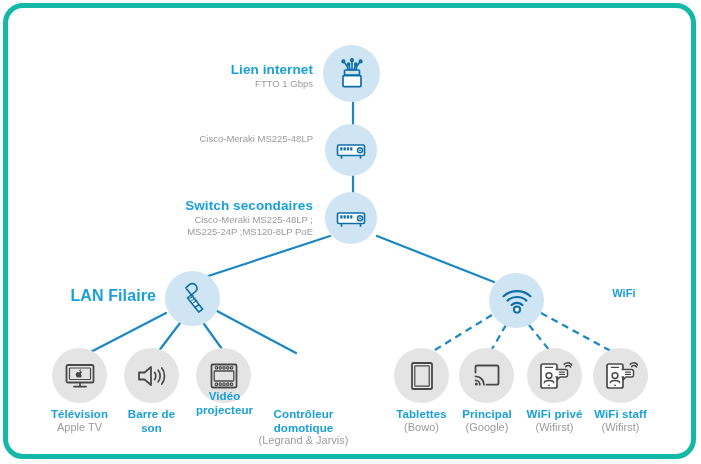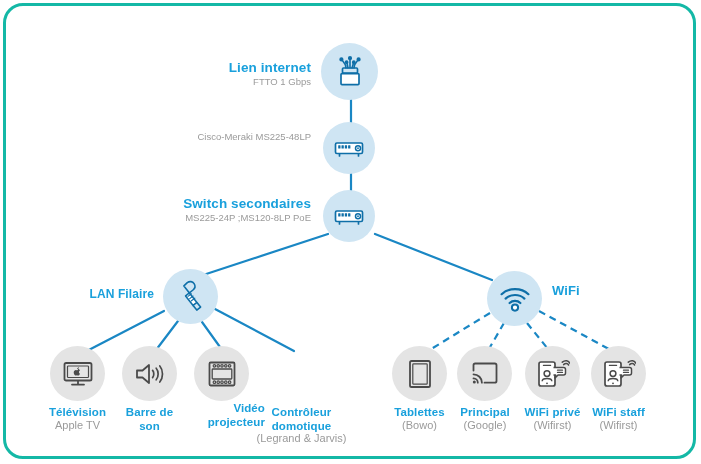--- a/index.html
+++ b/index.html
@@ -1,49 +1,49 @@
 <!DOCTYPE html>
 <html><head>
 <meta charset="utf-8">
 <style>
   html,body{margin:0;padding:0;background:#ffffff;}
   body{width:701px;height:464px;overflow:hidden;
        font-family:"Liberation Sans","DejaVu Sans",sans-serif;}
 
   #card{position:absolute;left:3px;top:3px;width:693px;height:456px;
-        background:#ffffff;border:3px solid #14b8a6;border-radius:20px;
+        background:#ffffff;border:5px solid #14b8a6;border-radius:20px;
         box-sizing:border-box;overflow:hidden;}
 
   #svg-lines{position:absolute;left:0;top:0;width:693px;height:456px;}
 
   .node{position:absolute;border-radius:50%;display:flex;
         align-items:center;justify-content:center;}
   .node.blue{background:#cfe5f3;}
   .node.grey{background:#e4e4e4;}
 
   .lbl{position:absolute;}
   .lbl .t{color:#19a0dc;font-weight:bold;letter-spacing:.1px;}
   .lbl .s{color:#9a9a9a;}
 
   
   .lbl.right{text-align:right;}
   .lbl.right .t{font-size:13.5px;line-height:16px;}
   .lbl.right .s{font-size:9.5px;line-height:12px;}
 
   
   .lbl.left{text-align:left;}
-  .lbl.left .t{font-size:13px;line-height:16px;}
+  .lbl.left .t{font-size:11px;line-height:16px;text-align:center;}
   .lbl.left .s{font-size:9.5px;line-height:12px;}
 
   
   .lbl.dev{text-align:center;}
   .lbl.dev .t{font-size:11.5px;line-height:13.5px;}
   .lbl.dev .s{font-size:11px;line-height:11px;}
 
-  .lbl.lanfil .t{font-size:12px;}
+  .lbl.lanfil .t{font-size:16px;}
   svg{display:block;}
 </style>
 </head>
 <body>
 
 <div id="card">
 
   <svg id="svg-lines" viewBox="0 0 693 456" xmlns="http://www.w3.org/2000/svg">
     <g stroke="#1a87c4" stroke-width="2.2" fill="none" stroke-linecap="round">
 
@@ -130,20 +130,21 @@
         <circle cx="25" cy="11.2" r="0.9" fill="#0f6fa8"></circle>
         <g stroke="#0f6fa8" stroke-width="1.7" stroke-linecap="round">
           <line x1="6.5" y1="16.8" x2="6.5" y2="19"></line>
           <line x1="25.5" y1="16.8" x2="25.5" y2="19"></line>
         </g>
       </svg>
     </span>
   </div>
   <div class="lbl right" style="left:115px;top:190px;width:190px;">
     <div class="t">Switch secondaires</div>
+    <div class="s">Cisco-Meraki MS225-48LP ;</div>
     <div class="s">MS225-24P ;MS120-8LP PoE</div>
   </div>
 
   <div class="node blue" style="left:157px;top:263px;width:55px;height:55px;">
     <span>
       <svg width="28" height="34" viewBox="0 0 28 34">
         <g fill="none" stroke="#0f6fa8" stroke-width="1.6" stroke-linejoin="round">
           <path d="M10.3 2.6 C12.6 0.9 15.6 1.4 17.1 3.6 C18.5 5.7 18.0 8.4 16.0 10.0
                    L12.4 12.9 L6.9 5.9 Z"></path>
           <path d="M12.4 12.9 L19.9 22.4 L16.1 25.4 L8.6 15.9 Z" fill="#ffffff"></path>
@@ -231,21 +232,21 @@
           <circle cx="22.6" cy="5.8" r="1.25"></circle>
           <circle cx="7.4" cy="22.2" r="1.25"></circle>
           <circle cx="11.2" cy="22.2" r="1.25"></circle>
           <circle cx="15.0" cy="22.2" r="1.25"></circle>
           <circle cx="18.8" cy="22.2" r="1.25"></circle>
           <circle cx="22.6" cy="22.2" r="1.25"></circle>
         </g>
       </svg>
     </span>
   </div>
-  <div class="lbl dev" style="left:174px;top:396px;width:85px;text-align:right;">
+  <div class="lbl dev" style="left:174px;top:382px;width:85px;">
     <div class="t">Vidéo</div>
     <div class="t">projecteur</div>
   </div>
 
   <div class="lbl dev" style="left:243px;top:400px;width:105px;">
     <div class="t">Contrôleur</div>
     <div class="t">domotique</div>
     <div class="s">(Legrand &amp; Jarvis)</div>
   </div>
 

